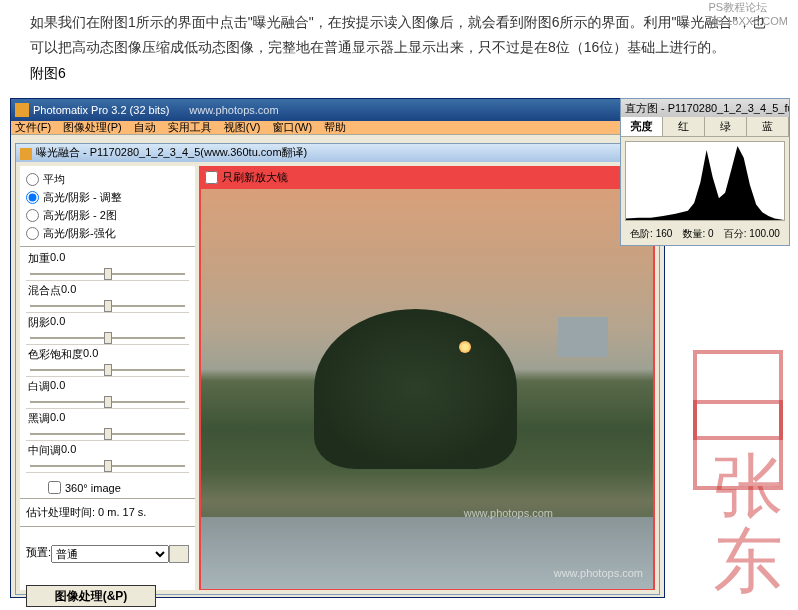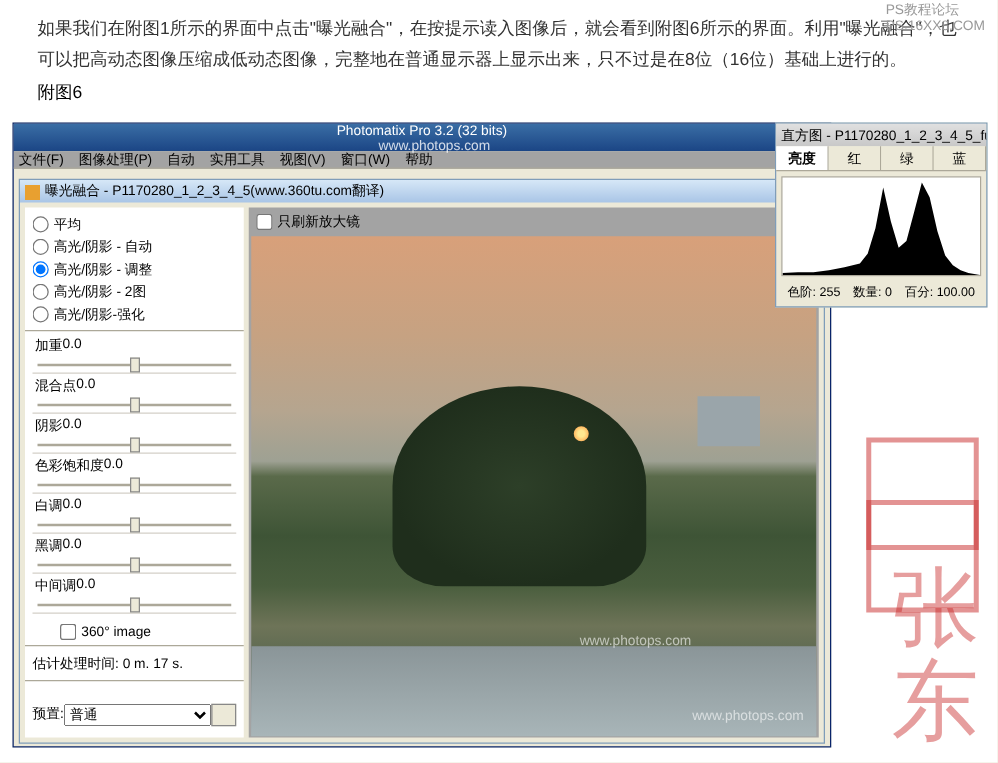--- a/index.html
+++ b/index.html
@@ -41,34 +41,33 @@
       border: 1px solid #0a246a;
     }
     .titlebar {
       background: linear-gradient(to bottom, #3a6ea5, #1b4585);
       color: #fff;
       height: 22px;
       display: flex;
       align-items: center;
       padding: 0 4px;
       font-size: 11px;
-      flex-direction: column;
     }
     .titlebar .icon {
       width: 14px; height: 14px;
       background: #e8a030;
       margin-right: 4px;
     }
     .titlebar .url {
       margin-left: 20px;
       font-size: 11px;
       opacity: 0.8;
     }
     .menubar {
-      background: #a3a3a3;
+      background: #fdba74;
       border-bottom: 1px solid #aca899;
       height: 14px;
       display: flex;
       align-items: center;
       padding: 4px 4px;
       font-size: 11px;
     }
     .menubar span {
       margin-right: 12px;
       cursor: default;
@@ -187,21 +186,21 @@
       font-size: 12px;
       font-weight: bold;
       width: 130px;
     }
     .preview-area {
       position: absolute;
       left: 183px;
       top: 22px;
       right: 4px;
       bottom: 4px;
-      background: #a3a3a3;
+      background: #ef4444;
       padding: 2px;
     }
     .preview-check {
       font-size: 11px;
       padding: 2px 4px;
       display: flex;
       align-items: center;
     }
     .preview-check input { margin-right: 4px; }
     .preview-img {
@@ -356,24 +355,20 @@
       <span>曝光融合 - P1170280_1_2_3_4_5(www.360tu.com翻译)</span>
     </div>
 
     <div class="left-panel">
       <div class="radio-group">
         <label class="radio-item">
             <input type="radio" name="m" style="">
             <span>平均</span>
           </label>
         <label class="radio-item">
-            <input type="radio" name="m" style="">
-            <span>高光/阴影 - 自动</span>
-          </label>
-        <label class="radio-item">
             <input type="radio" name="m" checked="" style="">
             <span>高光/阴影 - 调整</span>
           </label>
         <label class="radio-item">
             <input type="radio" name="m" style="">
             <span>高光/阴影 - 2图</span>
           </label>
         <label class="radio-item">
             <input type="radio" name="m" style="">
             <span>高光/阴影-强化</span>
@@ -451,20 +446,21 @@
           <span>360° image</span>
       </div>
       <div class="est-time">估计处理时间: 0 m. 17 s.</div>
       <div class="preset-row">
         <span>预置:</span>
         <select>
           <option>普通</option>
         </select>
         <button class="sq-btn"></button>
       </div>
+      <button class="process-btn">图像处理(&amp;P)</button>
     </div>
 
     <div class="preview-area">
       <div class="preview-check">
         <input type="checkbox" style="">
           <span>只刷新放大镜</span>
       </div>
       <div class="preview-img">
         <div class="hill"></div>
         <div class="sun"></div>
@@ -484,21 +480,21 @@
     <div class="hist-tab">红</div>
     <div class="hist-tab">绿</div>
     <div class="hist-tab">蓝</div>
   </div>
   <div class="hist-chart">
     <svg width="100%" height="100%" viewBox="0 0 160 78" preserveAspectRatio="none" id="hist-svg">
         <path d="M 0 78 L 0.0 76.4 L 12.5 75.7 L 25.1 75.7 L 37.6 74.1 L 50.2 71.8 L 62.7 68.7 L 69.0 60.9 L 75.3 40.6 L 81.6 7.9 L 87.8 35.2 L 94.1 56.2 L 100.4 50.7 L 106.7 27.4 L 112.9 4.0 L 119.2 15.7 L 125.5 42.9 L 131.8 62.4 L 138.0 70.2 L 144.3 74.1 L 150.6 76.4 L 160.0 78.0 L 160 78 Z" fill="#000"></path>
       </svg>
   </div>
   <div class="hist-info">
-    <span>色阶: 255</span>
+    <span>色阶: 160</span>
     <span>数量: 0</span>
     <span>百分: 100.00</span>
   </div>
 </div>
 
 <div class="seal">
   <div class="sq sq1"></div>
   <div class="sq sq2"></div>
   <div class="char c1">张</div>
   <div class="char c2">东</div>

